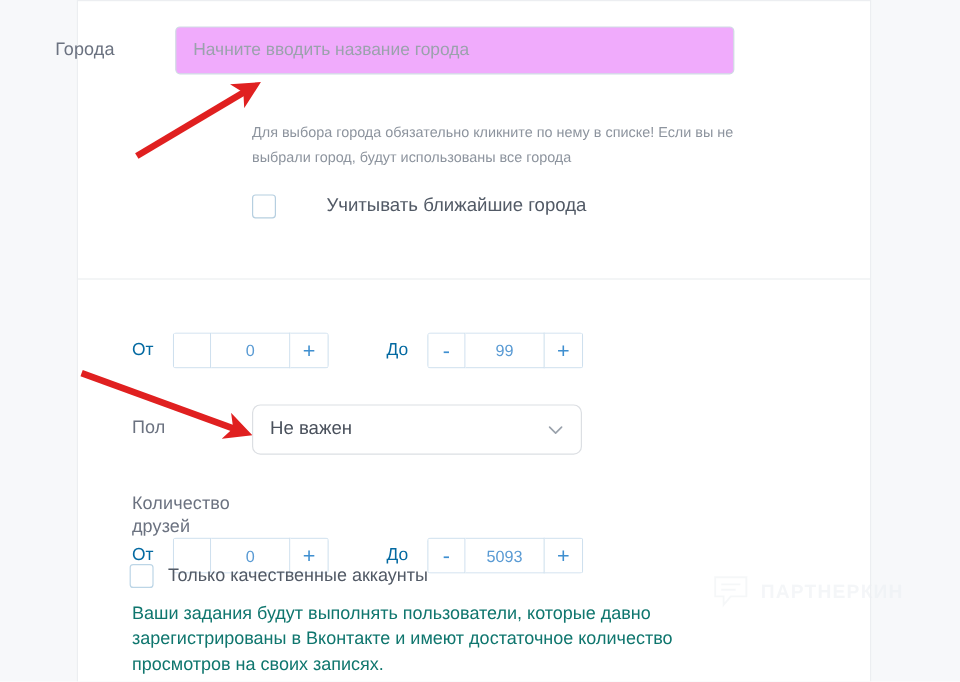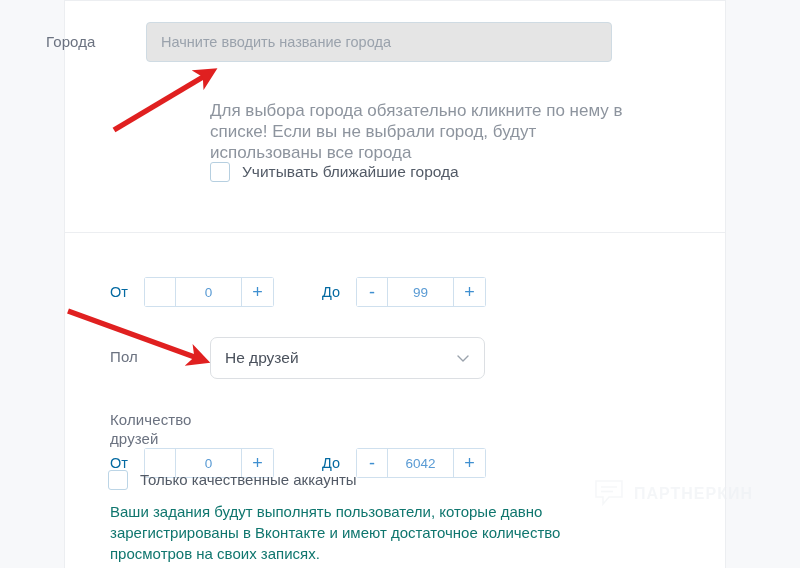--- a/index.html
+++ b/index.html
@@ -59,36 +59,36 @@
 
   
   #row-cities { left: 46px; top: 22px; }
   #cities-label { width: 100px; padding-top: 10px; }
   #cities-input {
     width: 466px;
     height: 40px;
     box-sizing: border-box;
     border: 1px solid #cfdbe3;
     border-radius: 4px;
-    background: #e5e5e5;
+    background: #f0abfc;
     font-family: "Liberation Sans", "DejaVu Sans", sans-serif;
     font-size: 14.5px;
     color: #3d4450;
     padding: 0 14px;
     outline: none;
   }
   #cities-input::placeholder { color: #9aa2ac; }
 
   #cities-hint {
     position: absolute;
     left: 210px;
     top: 100px;
     width: 432px;
     color: #8d949e;
-    font-size: 17px;
+    font-size: 12px;
     line-height: 21px;
   }
 
   
   .checkrow {
     position: absolute;
     display: flex;
     align-items: center;
   }
   .checkbox {
@@ -99,21 +99,21 @@
     background: #fff;
     box-sizing: border-box;
     flex: none;
   }
   .checkbox-label {
     margin-left: 12px;
     color: #525a66;
     font-size: 15.5px;
     line-height: 20px;
   }
-  #row-nearby { left: 210px; top: 162px; }
+  #row-nearby { left: 210px; top: 162px; gap: 30px; }
   #row-quality { left: 108px; top: 470px; }
   #row-quality .checkbox { border-color: #bcd5e6; }
   #row-quality .checkbox-label { font-size: 15px; }
 
   
   .stepper-line { display: flex; align-items: center; }
   .minmax-word {
     color: #0369a1;
     font-size: 14.5px;
     width: 34px;
@@ -254,41 +254,41 @@
       <div class="cell btn">-</div>
       <div class="cell val">99</div>
       <div class="cell btn">+</div>
     </div>
   </div>
 </div>
 
 <div class="row" id="row-gender">
   <div class="field-label" id="gender-label">Пол</div>
   <div id="gender-select">
-    <span id="gender-value">Не друзей</span>
+    <span id="gender-value">Не важен</span>
     <svg id="gender-chevron" viewBox="0 0 14 14">
       <path d="M2 5 L7 10 L12 5" fill="none" stroke="#9aa2ac" stroke-width="1.4" stroke-linecap="round" stroke-linejoin="round"></path>
     </svg>
   </div>
 </div>
 
 <div class="row" id="row-friends">
   <div class="field-label" id="friends-label">Количество друзей</div>
   <div class="stepper-line">
     <div class="minmax-word">От</div>
     <div class="stepper">
       <div class="cell btn blank">-</div>
       <div class="cell val">0</div>
       <div class="cell btn">+</div>
     </div>
     <div class="gap"></div>
     <div class="minmax-word">До</div>
     <div class="stepper">
       <div class="cell btn">-</div>
-      <div class="cell val">6042</div>
+      <div class="cell val">5093</div>
       <div class="cell btn">+</div>
     </div>
   </div>
 </div>
 
 <div class="checkrow" id="row-quality">
   <div class="checkbox"></div>
   <div class="checkbox-label">Только качественные аккаунты</div>
 </div>
 <div id="quality-desc">Ваши задания будут выполнять пользователи, которые давно зарегистрированы в Вконтакте и имеют достаточное количество просмотров на своих записях.</div>

